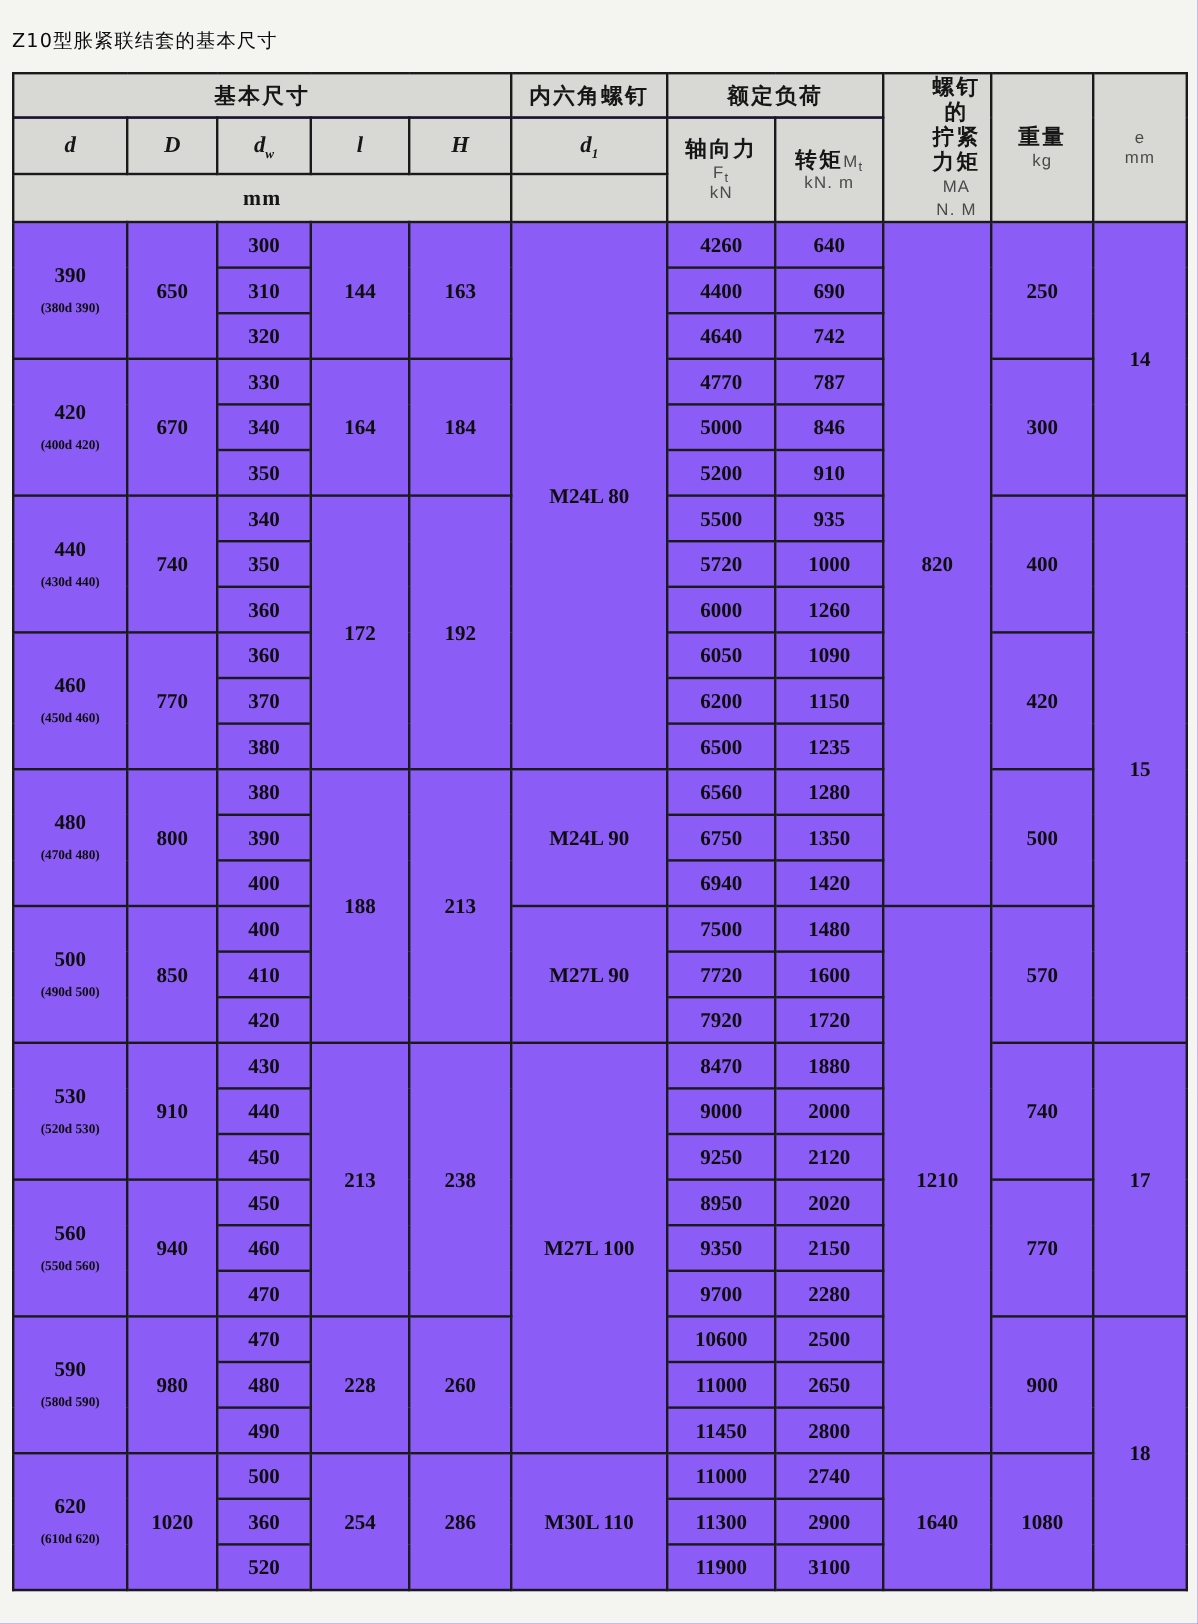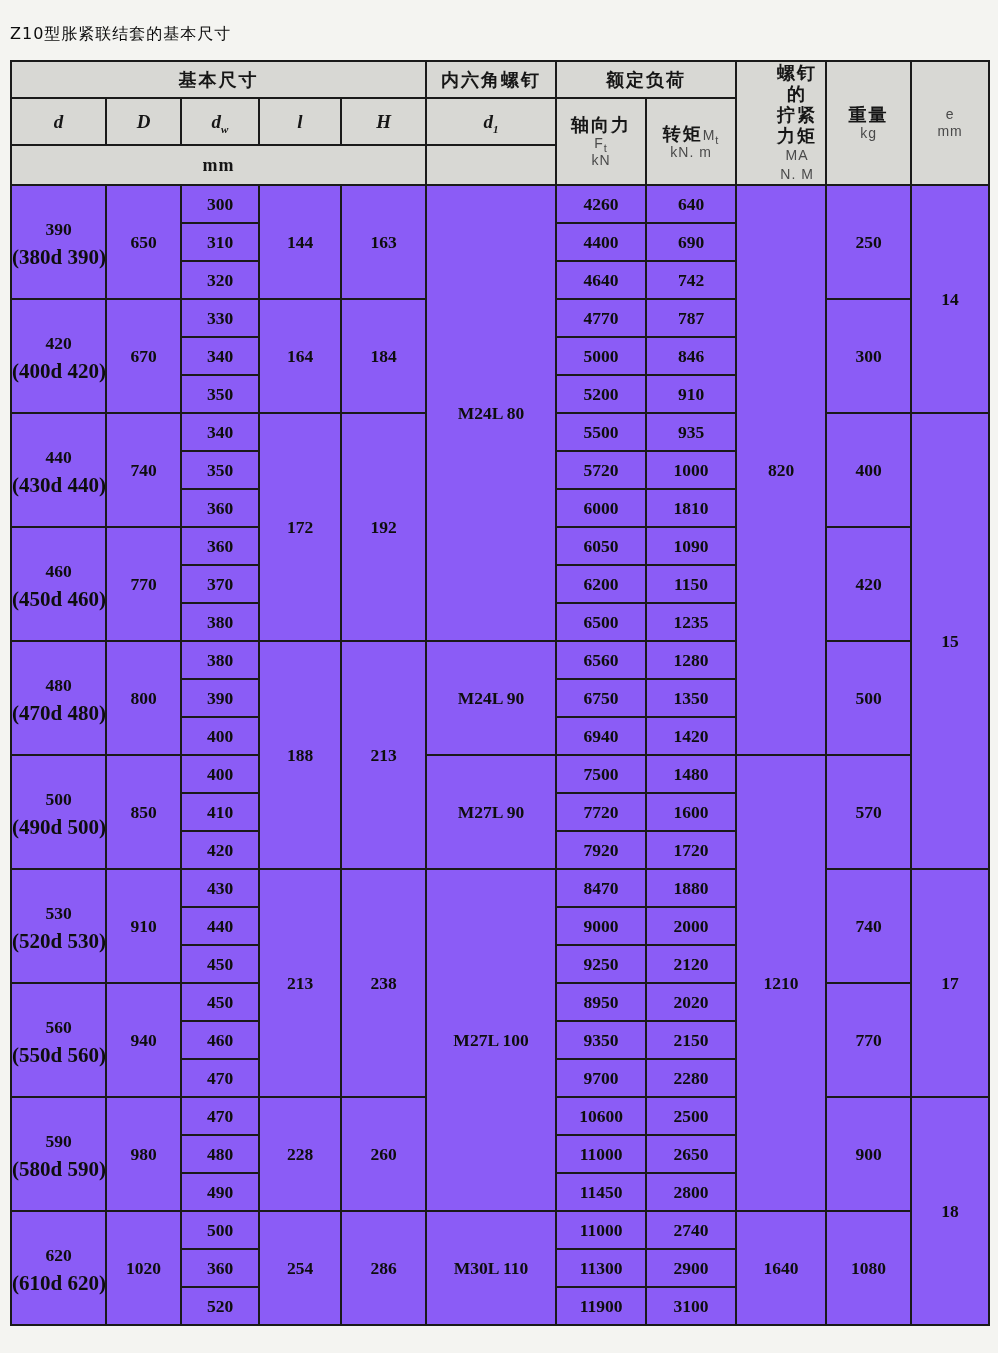--- a/index.html
+++ b/index.html
@@ -46,21 +46,21 @@
   .unit-mm{
     font-family:"Liberation Serif","DejaVu Serif",serif;
     font-weight:bold;font-style:normal;font-size:18px;letter-spacing:1px;
   }
   tr.br{height:38px;}
   td.num{
     font-family:"Liberation Serif","DejaVu Serif",serif;
     font-weight:bold;font-size:17.5px;color:#0e0e0e;
   }
   td.dcol .dv{line-height:30px;}
-  td.dcol .dr{line-height:26px;font-size:21px;white-space:pre;}
+  td.dcol .dr{line-height:26px;font-size:11px;white-space:pre;}
   .mah div{line-height:19px;padding-left:32px;}
 </style>
 </head>
 <body>
 
 <div class="title">Z10型胀紧联结套的基本尺寸</div>
 
 <table class="spec">
   <colgroup>
     <col style="width:95px">
@@ -183,21 +183,21 @@
         <td class="num" rowspan="12">15</td>
       </tr>
       <tr class="br">
         <td class="num">350</td>
         <td class="num">5720</td>
         <td class="num">1000</td>
       </tr>
       <tr class="br">
         <td class="num">360</td>
         <td class="num">6000</td>
-        <td class="num">1810</td>
+        <td class="num">1260</td>
       </tr>
       <tr class="br">
         <td class="num dcol" rowspan="3">
           <div class="dv">460</div>
           <div class="dr">(450d 460)</div>
         </td>
         <td class="num" rowspan="3">770</td>
         <td class="num">360</td>
         <td class="num">6050</td>
         <td class="num">1090</td>

